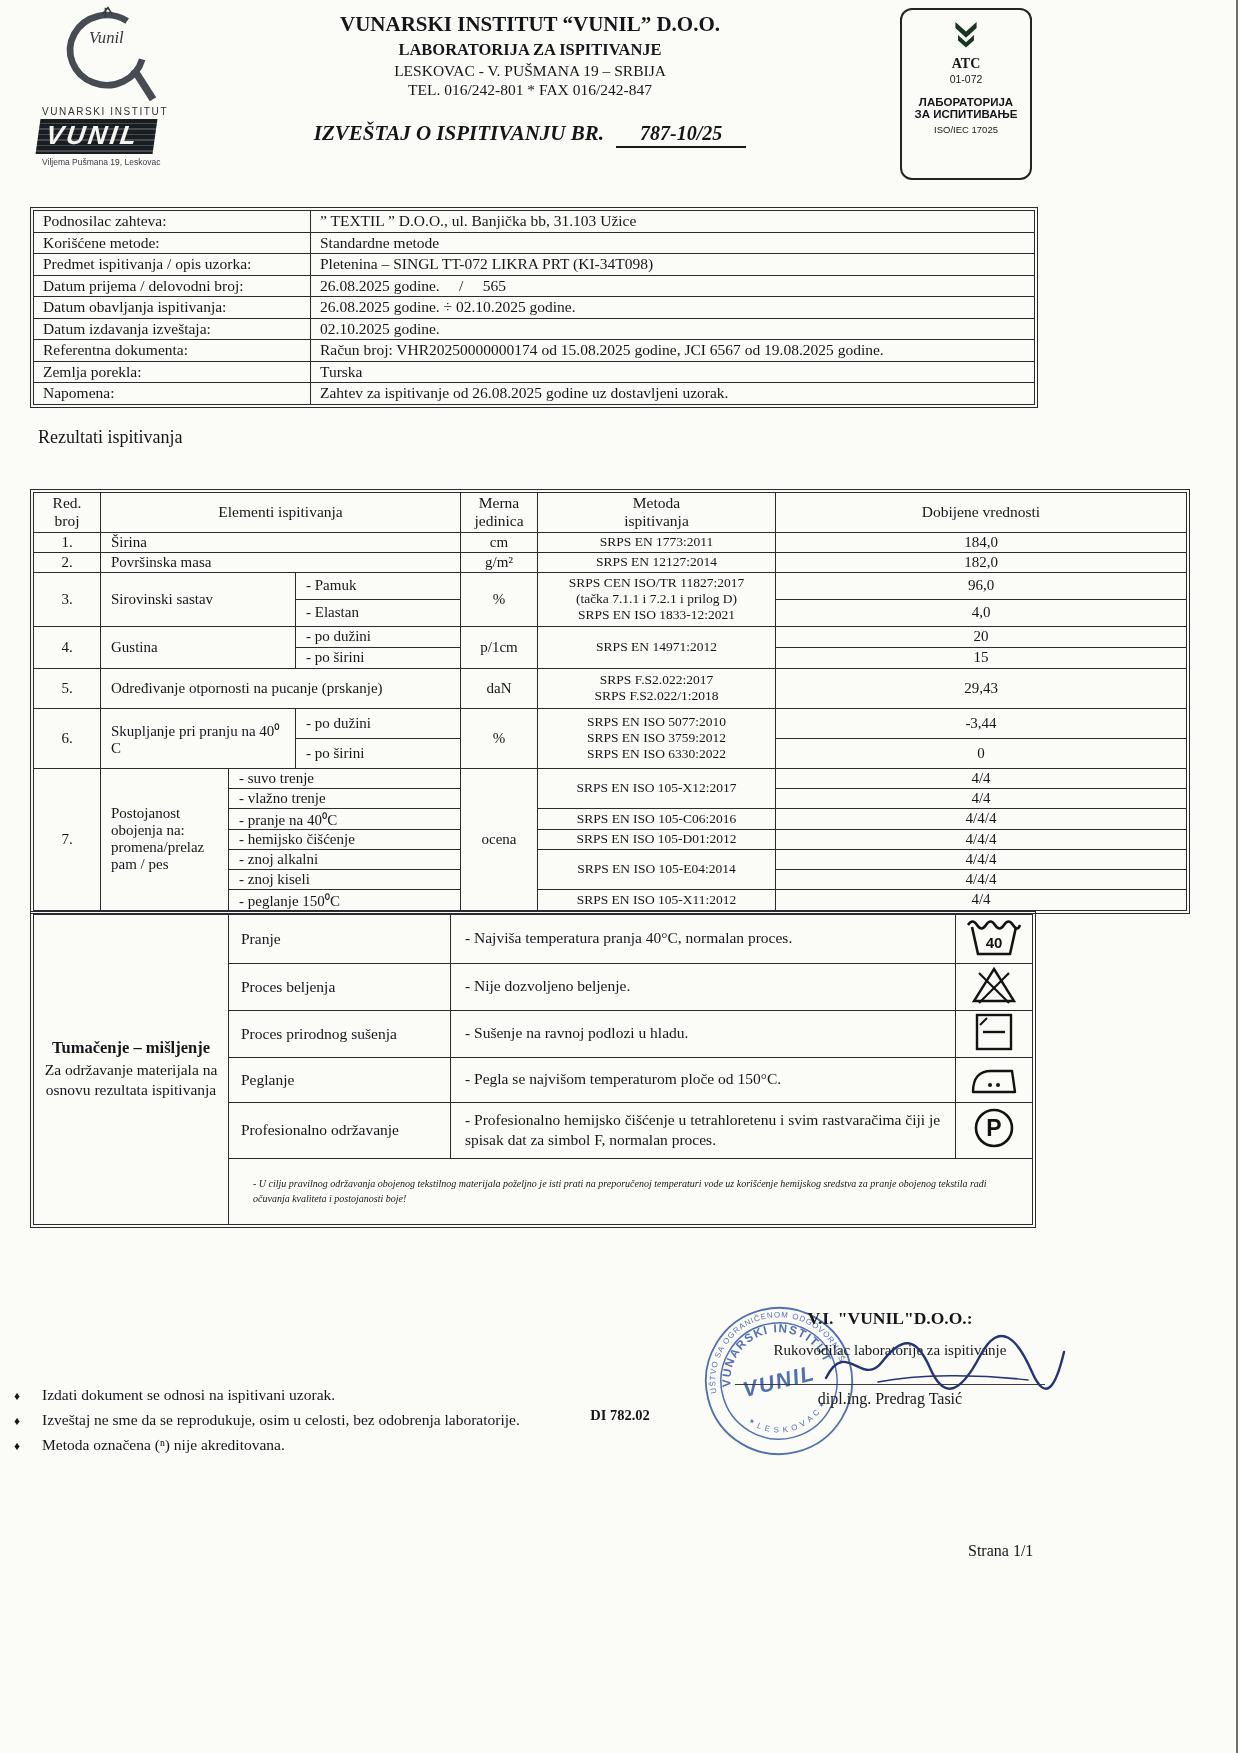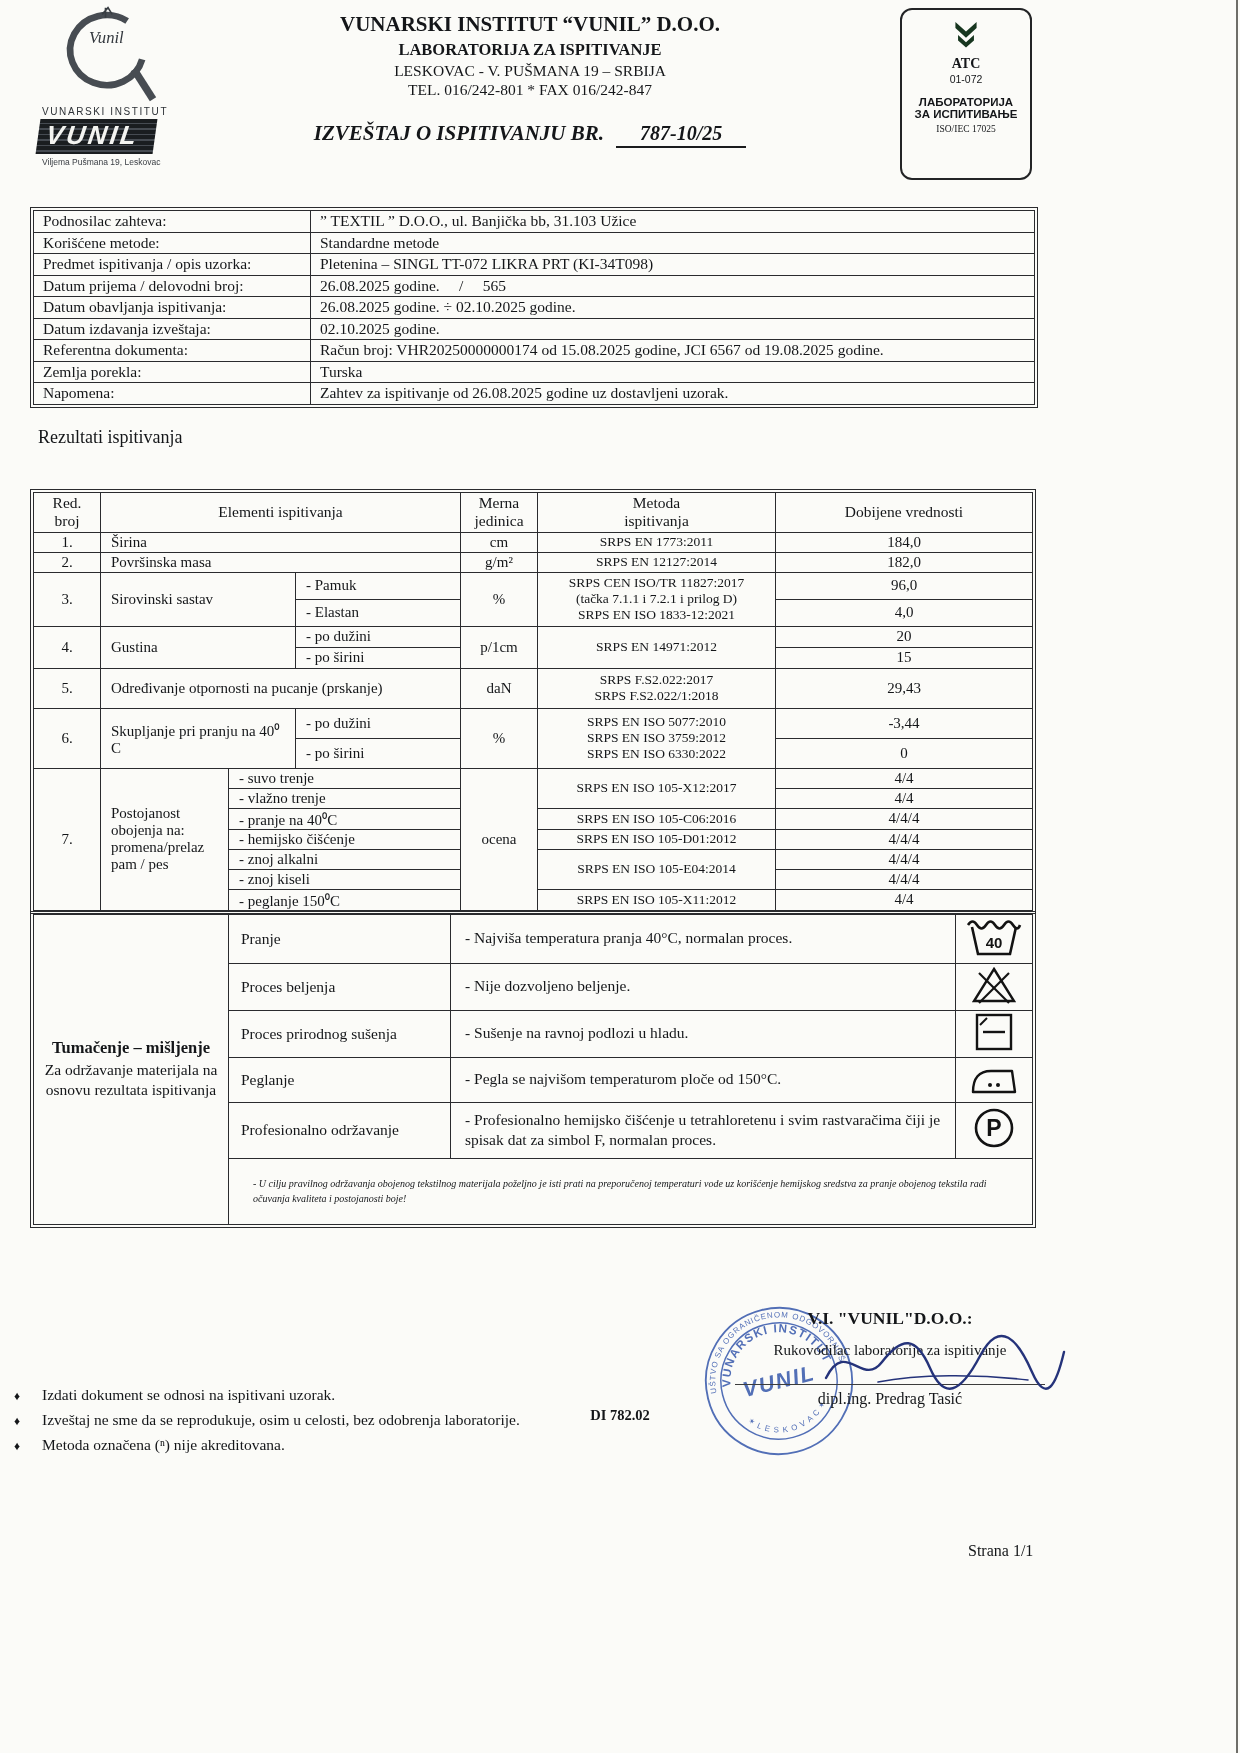--- a/index.html
+++ b/index.html
@@ -31,32 +31,32 @@
   .rn { font-size:20px; font-weight:bold; font-style:italic; display:inline-block;
         border-bottom:2.4px solid #1a1b1d; padding:0 24px 1px; margin-left:12px; }
 
   .badge { position:absolute; left:900px; top:8px; width:132px; height:172px;
            border:2.5px solid #232426; border-radius:12px; text-align:center; padding-top:10px; }
   .atc-mark { width:30px; height:32px; }
   .atc { font-weight:bold; font-size:14px; font-family:Liberation Serif, serif; }
   .atc-code { font-size:10.5px; font-family:"Liberation Sans", sans-serif; margin-top:1px; }
   .badge-sep { height:11px; }
   .badge-lab1, .badge-lab2 { font-size:11.5px; font-weight:bold; font-family:"Liberation Sans", sans-serif; }
-  .badge-iso { font-size:9.5px; margin-top:4px; font-family:Liberation Serif, serif; }
+  .badge-iso { font-size:9.5px; margin-top:4px; font-family:Liberation Sans, sans-serif; }
 
   
   .info-table { margin:18px 0 0 33px; width:1002px; border-collapse:collapse;
                 outline:1.6px solid #2a2b2e; outline-offset:2px; }
   .info-table td { border:1.7px solid #2a2b2e; font-size:15.5px; padding:1px 9px; height:21.5px; }
   .info-table td.il { width:277px; }
 
   .section-title { margin:22px 0 0 38px; font-size:18px; }
 
   
-  .results { margin:44px 0 0 33px; width:1000px; border-collapse:collapse; font-size:15px;
+  .results { margin:44px 0 0 33px; width:1154px; border-collapse:collapse; font-size:15px;
              outline:1.6px solid #2a2b2e; outline-offset:2px;padding-left:40px; }
   .results td { border:1.7px solid #2a2b2e; padding:0 4px; }
   .results .rhead td { text-align:center; font-size:15.5px; height:40px; }
   .results td.c { text-align:center; }
   .results td.el { text-align:left; padding-left:10px; }
   .results td.m { font-size:13.5px; text-align:center; line-height:1.18; }
 
   
   .care { margin:3px 0 0 33px; width:1000px; border-collapse:collapse;
           outline:1.6px solid #2a2b2e; outline-offset:2px; }

